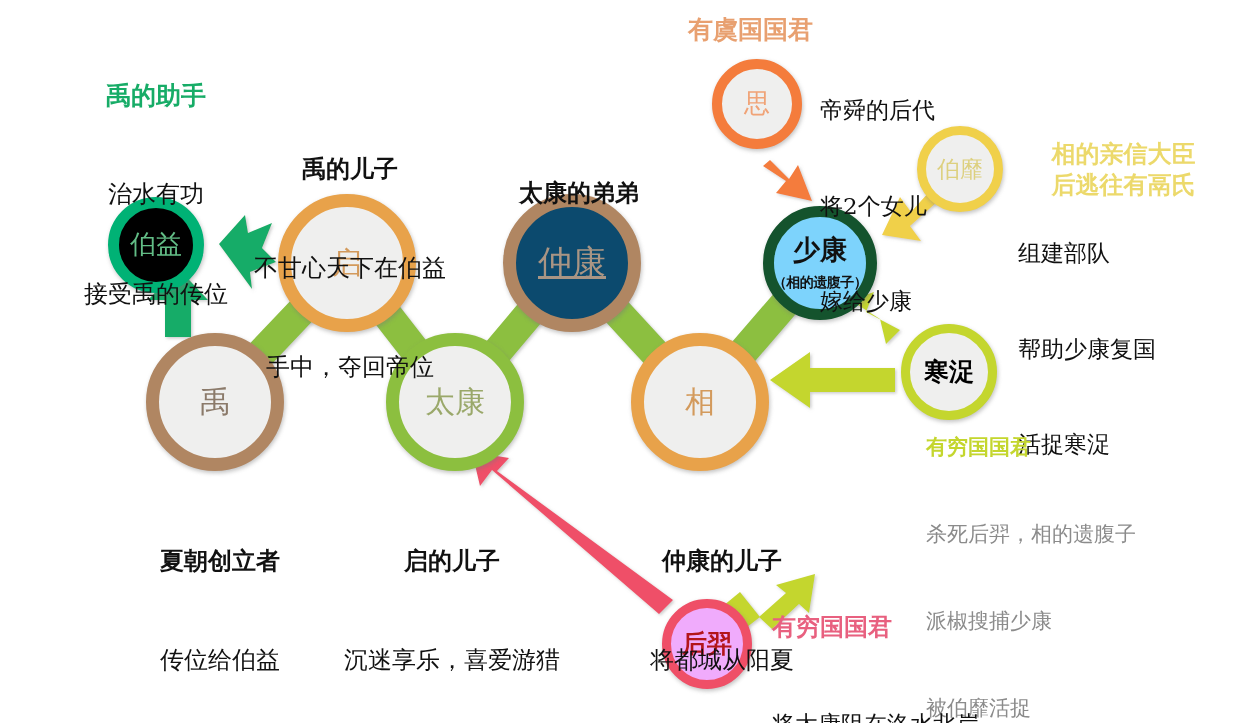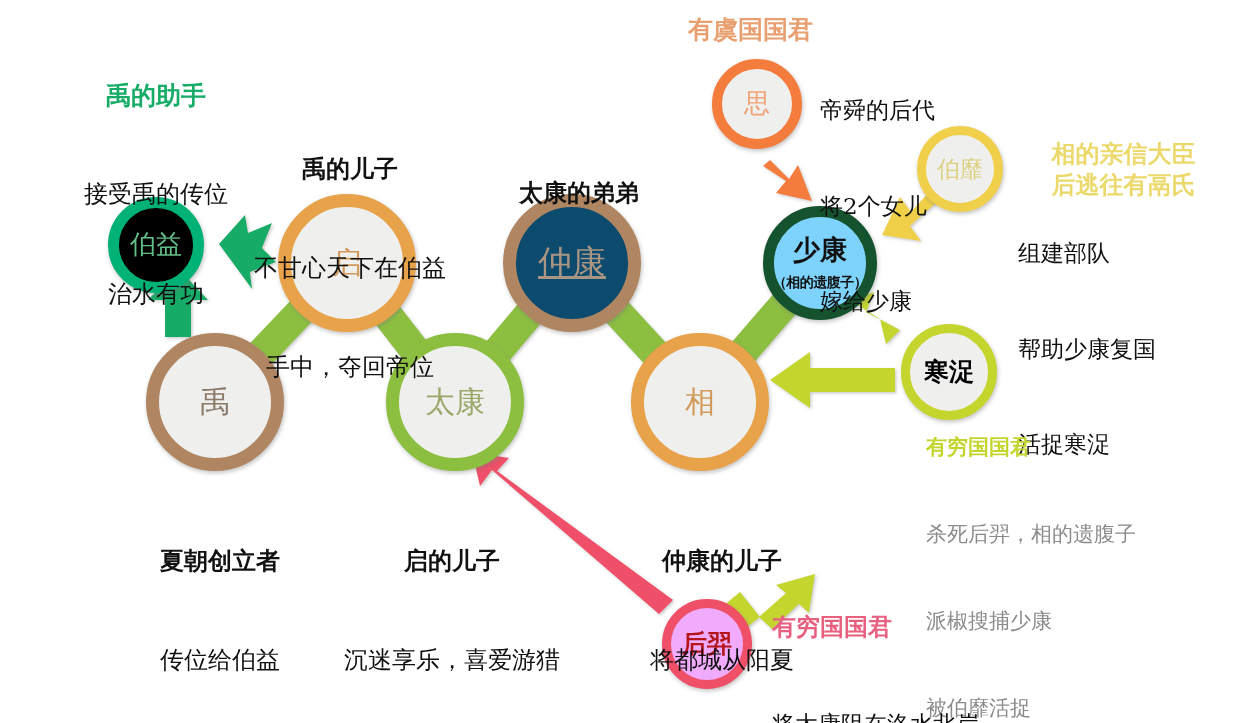--- a/index.html
+++ b/index.html
@@ -164,22 +164,22 @@
   <div class="node" style="left:901px; top:324px; width:96px; height:96px; border:9px solid #c4d62e; background:#efefee; color:#000000; font-size:25px; font-weight:bold; filter:drop-shadow(1px 2px 2px rgba(120,120,120,.45));">
     <span class="nlabel">寒浞</span>
   </div>
 
   <div class="node" style="left:662px; top:599px; width:90px; height:90px; border:9px solid #ef4f67; background:#f0abfc; color:#b3151a; font-size:25px; font-weight:bold; filter:drop-shadow(1px 2px 2px rgba(120,120,120,.45));text-align:right;">
     <span class="nlabel">后羿</span>
   </div>
 
   <div class="tagline center" style="left:56px; top:80px; width:200px; color:#17ac67; font-size:25px; font-family:'DejaVu Sans','Liberation Sans',sans-serif;">禹的助手</div>
   <div class="txtblk center" style="left:46px; top:112px; width:220px; font-size:24px;">
+    <span class="ln">治水有功</span>
     <span class="ln">接受禹的传位</span>
-    <span class="ln">治水有功</span>
   </div>
 
   <div class="txtblk center" style="left:205px; top:86px; width:290px; font-size:24px;">
     <span class="hdr">禹的儿子</span>
     <span class="ln">不甘心天下在伯益</span>
     <span class="ln">手中，夺回帝位</span>
   </div>
 
   <div class="txtblk" style="left:519px; top:110px; width:260px; font-size:24px;">
     <span class="hdr">太康的弟弟</span>

